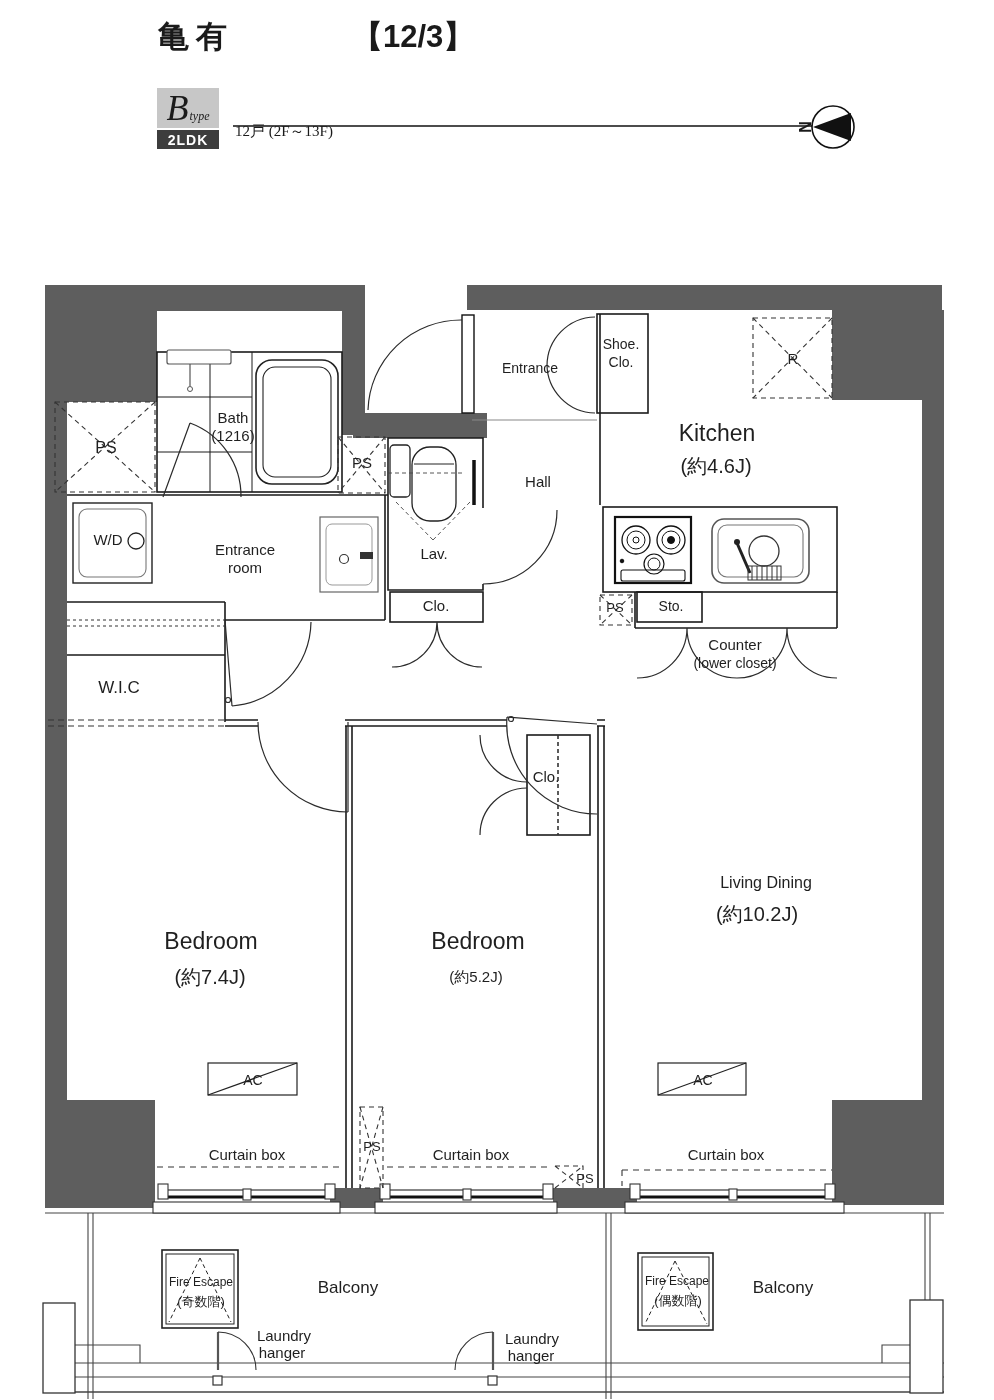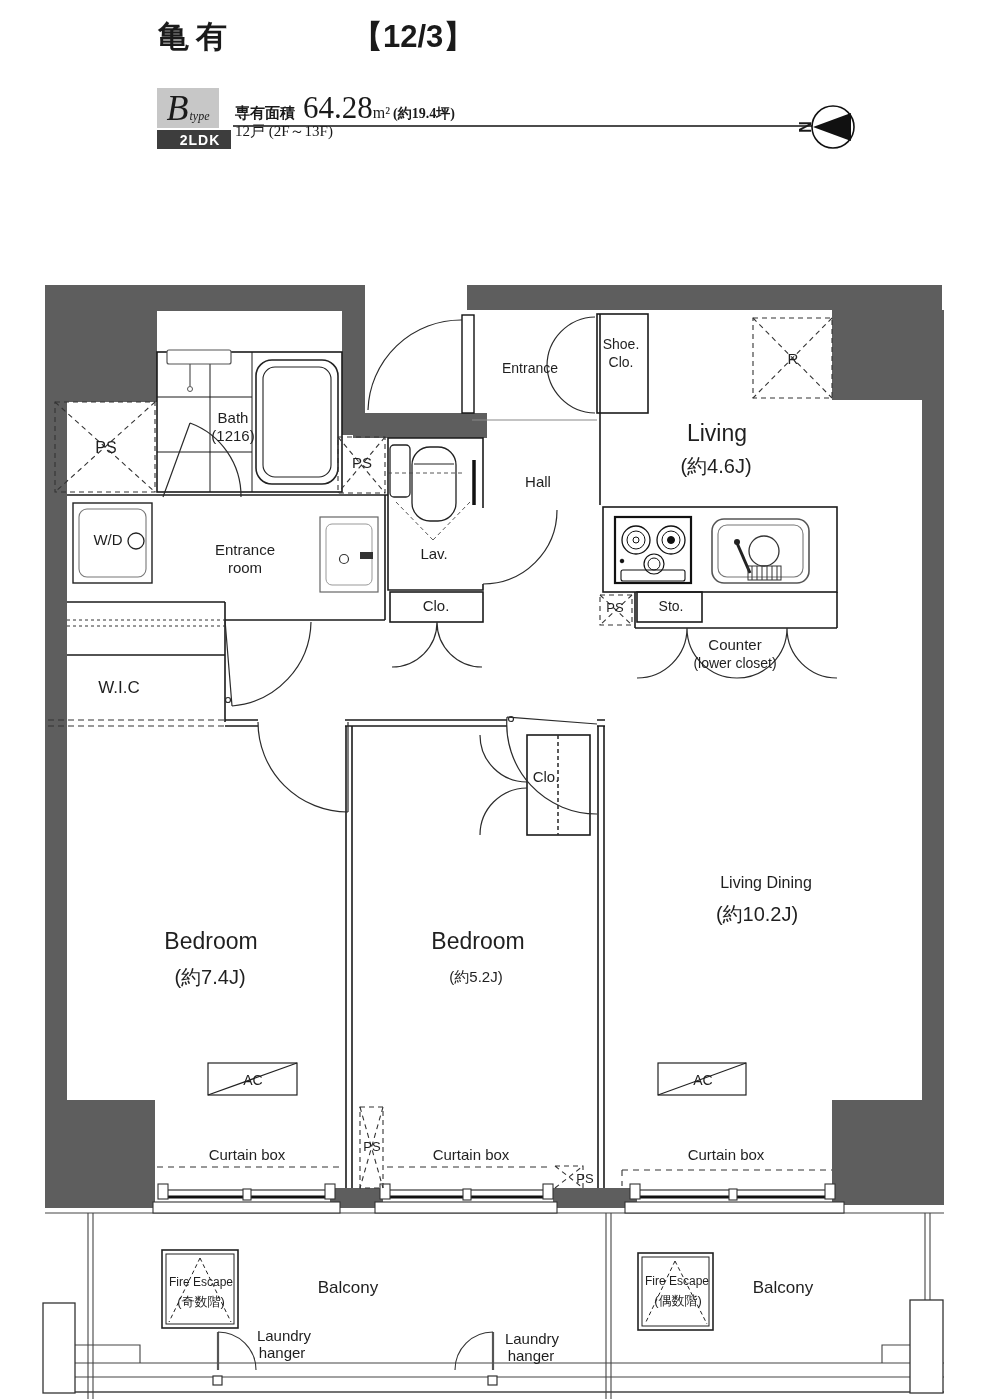--- a/index.html
+++ b/index.html
@@ -8,21 +8,21 @@
   .plan-svg{position:absolute;left:0;top:0;}
   .lbl{position:absolute;transform:translate(-50%,-50%);white-space:nowrap;
        text-align:center;line-height:1.1;color:#1f1f1f;}
   .title{position:absolute;left:158px;top:16px;font-size:31px;font-weight:bold;letter-spacing:7px;}
   .date{position:absolute;left:352px;top:16px;font-size:31px;font-weight:bold;}
   .bbox{position:absolute;left:157px;top:88px;width:62px;height:40px;background:#c7c7c7;
         display:flex;align-items:center;justify-content:center;}
   .bletter{font-family:"Liberation Serif",serif;font-style:italic;font-size:36px;line-height:1;}
   .btype{font-family:"Liberation Serif",serif;font-style:italic;font-size:12px;align-self:flex-end;margin:0 0 4px 1px;}
   .ldkbox{position:absolute;left:157px;top:130px;width:62px;height:19px;background:#3d3d3d;color:#fff;
-        display:flex;align-items:center;justify-content:center;font-size:14px;font-weight:bold;letter-spacing:1px;padding-left:12px;}
+        display:flex;align-items:center;justify-content:center;font-size:14px;font-weight:bold;letter-spacing:1px;}
   .arealine{position:absolute;left:235px;top:92px;display:flex;align-items:baseline;}
   .area-label{font-size:15px;font-weight:bold;}
   .area-value{font-family:"Liberation Serif",serif;font-size:31px;margin-left:8px;line-height:1;}
   .area-unit{font-family:"Liberation Serif",serif;font-size:16px;}
   .area-tsubo{font-family:"Liberation Serif",serif;font-size:14px;font-weight:bold;margin-left:3px;}
   .units{position:absolute;left:235px;top:122px;font-family:"Liberation Serif",serif;font-size:15px;}
   .north-n{position:absolute;left:806px;top:127px;transform:translate(-50%,-50%) rotate(-90deg);
         font-size:16px;font-weight:bold;}
 </style>
 </head>
@@ -266,44 +266,38 @@
   </g>
 </svg>
 
 <div class="title">亀有</div>
 <div class="date">【12/3】</div>
 
 <div class="bbox">
   <span class="bletter">B</span>
   <span class="btype">type</span>
 </div>
-<div class="arealine">
-  <span class="area-label">専有面積</span>
-  <span class="area-value">64.28</span>
-  <span class="area-unit">m²</span>
-  <span class="area-tsubo">(約19.4坪)</span>
-</div>
 <div class="ldkbox">2LDK</div>
 <div class="units">12戸 (2F～13F)</div>
 <div class="north-n">N</div>
 
 <div class="lbl" style="left:233px;top:418px;font-size:15px">Bath</div>
 <div class="lbl" style="left:233px;top:436px;font-size:15px">(1216)</div>
 <div class="lbl" style="left:106px;top:448px;font-size:16px">PS</div>
 <div class="lbl" style="left:362px;top:463px;font-size:15px">PS</div>
 <div class="lbl" style="left:108px;top:540px;font-size:15px">W/D</div>
 <div class="lbl" style="left:245px;top:550px;font-size:15px">Entrance</div>
 <div class="lbl" style="left:245px;top:568px;font-size:15px">room</div>
 <div class="lbl" style="left:119px;top:688px;font-size:17px">W.I.C</div>
 <div class="lbl" style="left:434px;top:554px;font-size:15px">Lav.</div>
 <div class="lbl" style="left:436px;top:606px;font-size:15px">Clo.</div>
 <div class="lbl" style="left:530px;top:369px;font-size:14px">Entrance</div>
 <div class="lbl" style="left:621px;top:345px;font-size:14px">Shoe.</div>
 <div class="lbl" style="left:621px;top:363px;font-size:14px">Clo.</div>
-<div class="lbl" style="left:717px;top:434px;font-size:23px">Living</div>
+<div class="lbl" style="left:717px;top:434px;font-size:23px">Kitchen</div>
 <div class="lbl" style="left:716px;top:466px;font-size:20px">(約4.6J)</div>
 <div class="lbl" style="left:793px;top:359px;font-size:15px">R</div>
 <div class="lbl" style="left:538px;top:482px;font-size:15px">Hall</div>
 <div class="lbl" style="left:615px;top:608px;font-size:13px">PS</div>
 <div class="lbl" style="left:671px;top:607px;font-size:14px">Sto.</div>
 <div class="lbl" style="left:735px;top:645px;font-size:15px">Counter</div>
 <div class="lbl" style="left:735px;top:664px;font-size:14px">(lower closet)</div>
 <div class="lbl" style="left:546px;top:777px;font-size:15px">Clo.</div>
 <div class="lbl" style="left:766px;top:883px;font-size:16px">Living Dining</div>
 <div class="lbl" style="left:757px;top:914px;font-size:20px">(約10.2J)</div>

